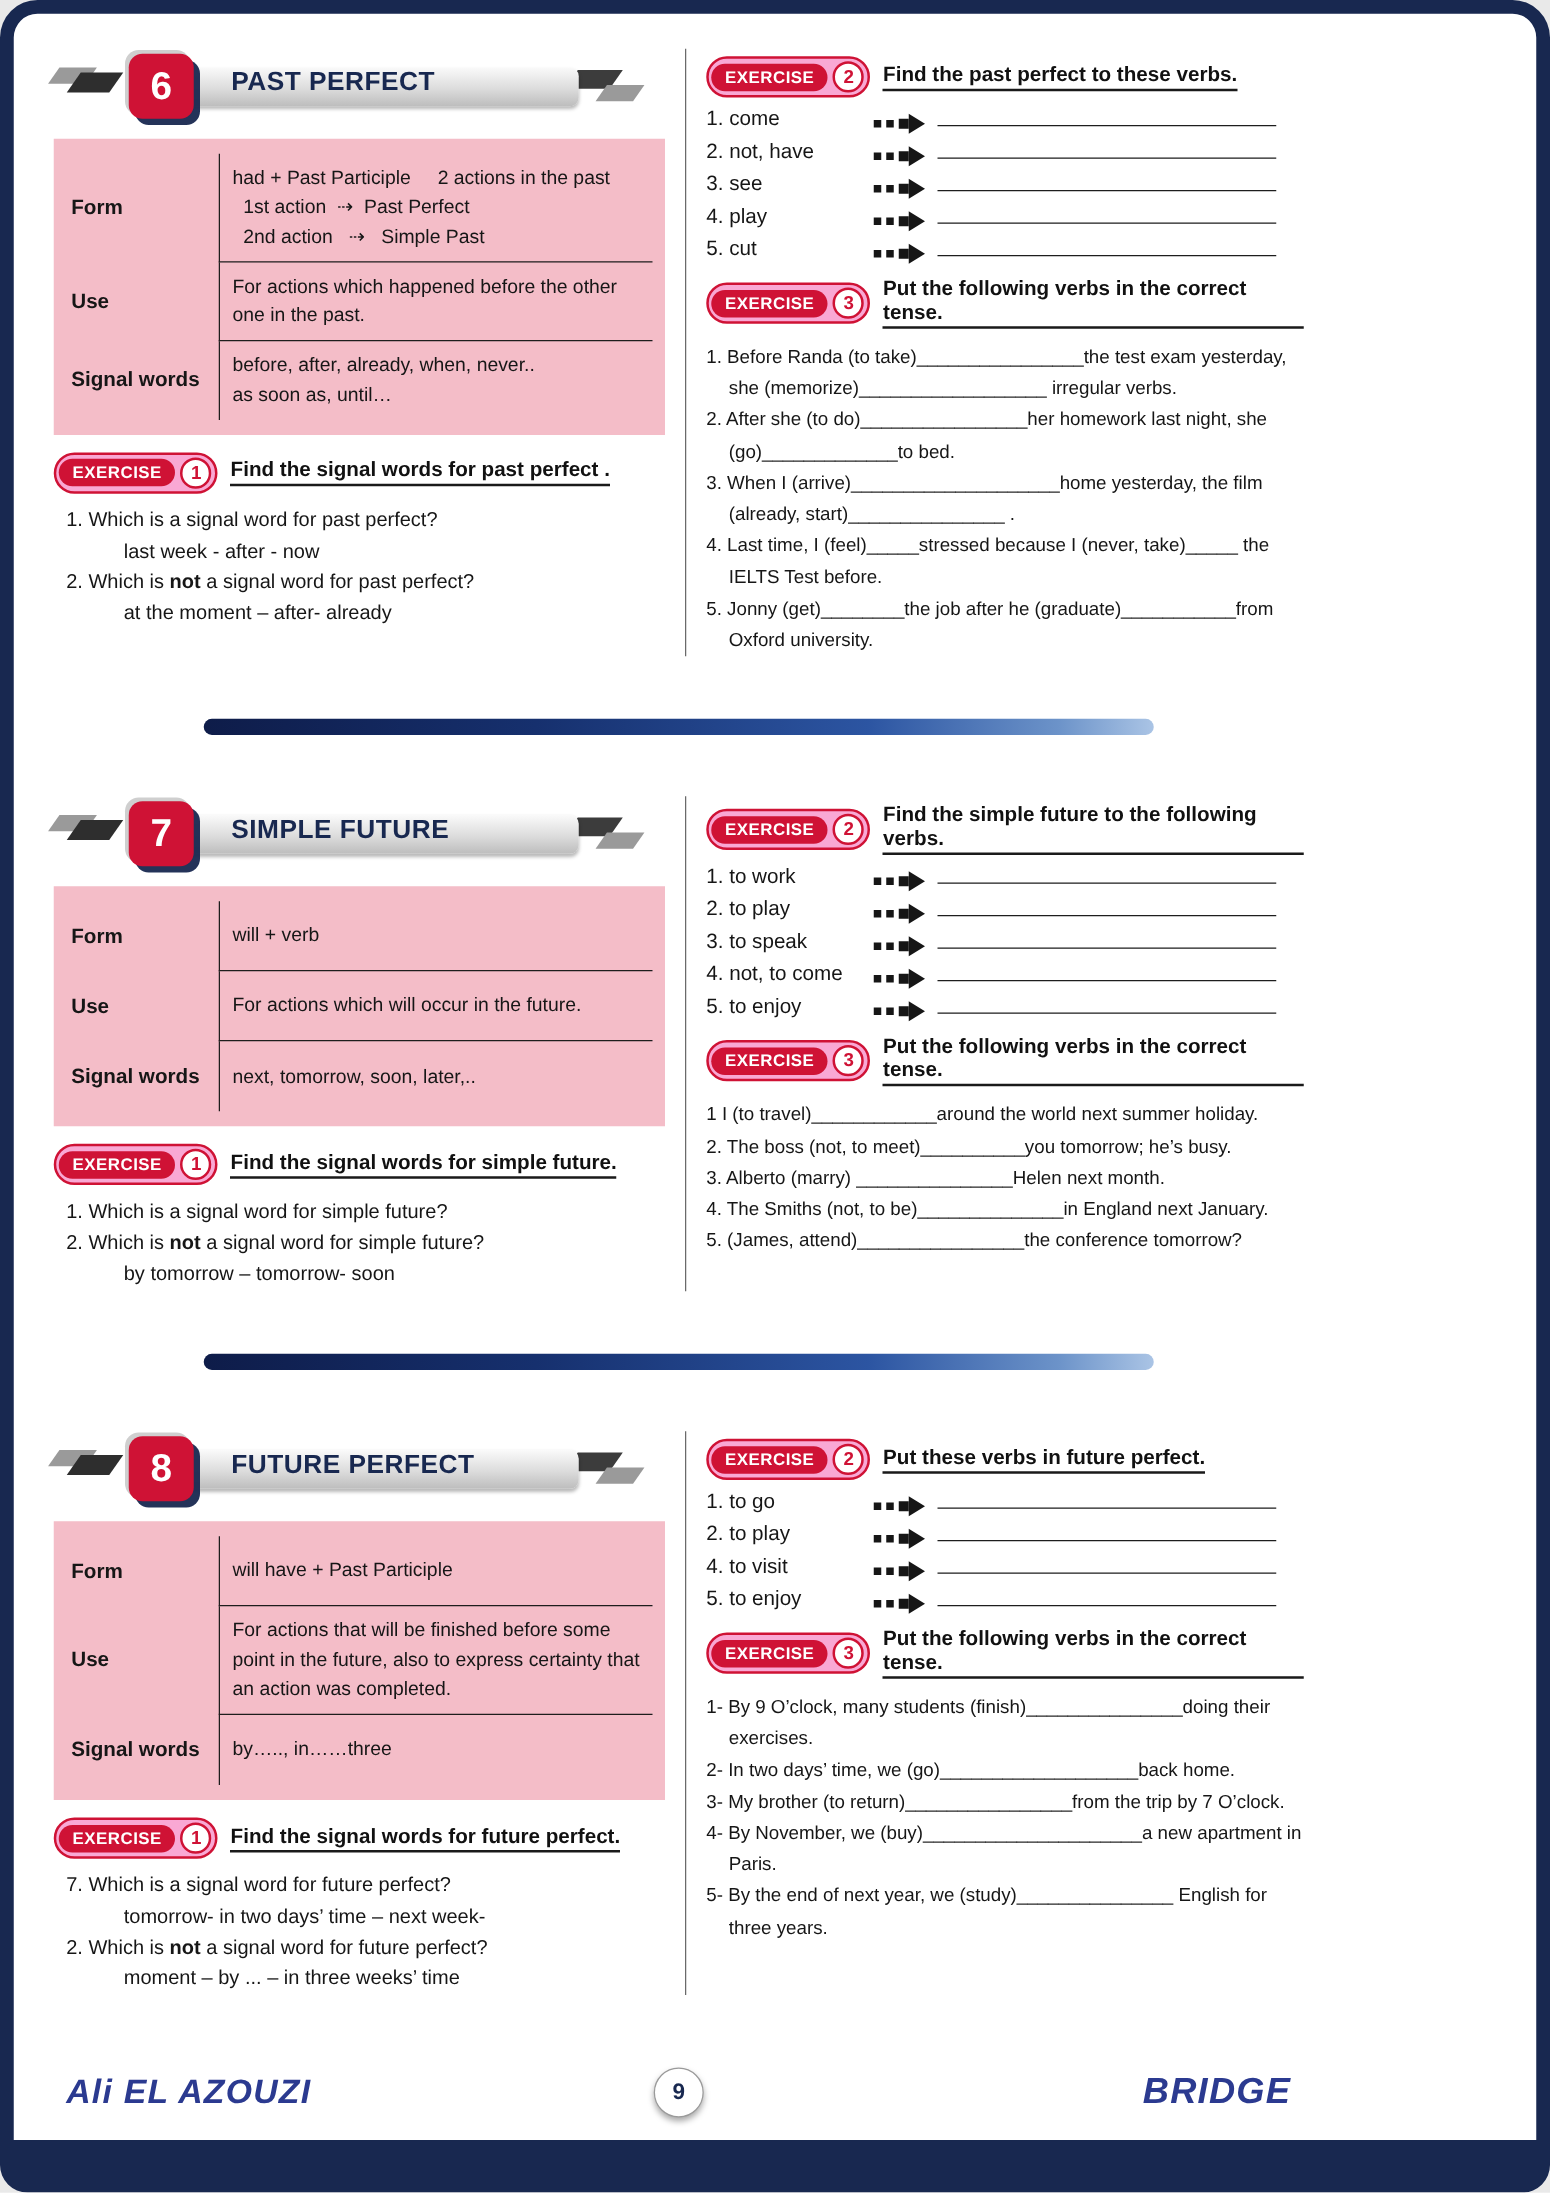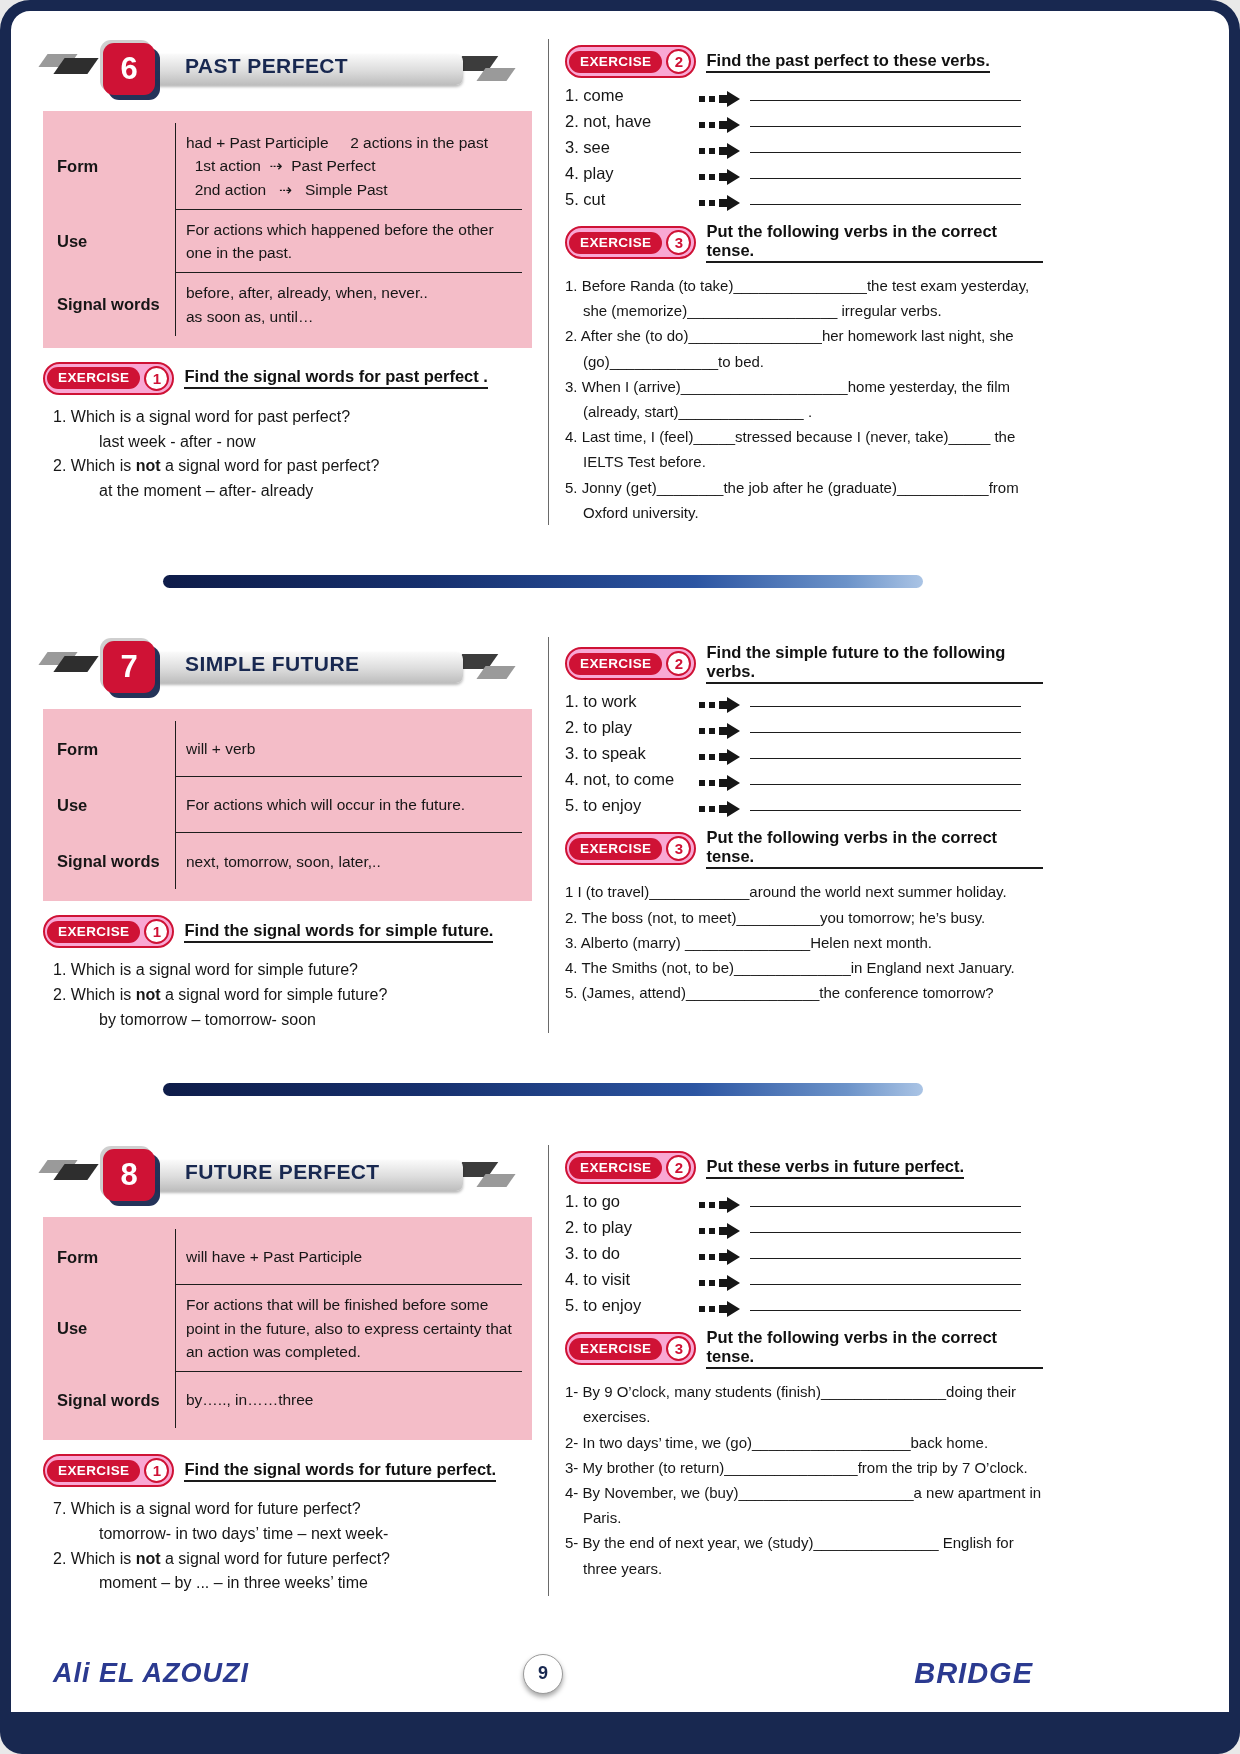--- a/index.html
+++ b/index.html
@@ -425,30 +425,20 @@
           <span class="verb-label">2. to play</span>
           <span class="dash-arrow">
               <i class="sq"></i>
               <i class="sq"></i>
               <i class="tail"></i>
               <i class="head"></i>
             </span>
           <span class="answer-line"></span>
         </div>
         <div class="verb-row">
-          <span class="verb-label">3. to do</span>
-          <span class="dash-arrow">
-              <i class="sq"></i>
-              <i class="sq"></i>
-              <i class="tail"></i>
-              <i class="head"></i>
-            </span>
-          <span class="answer-line"></span>
-        </div>
-        <div class="verb-row">
           <span class="verb-label">4. to visit</span>
           <span class="dash-arrow">
               <i class="sq"></i>
               <i class="sq"></i>
               <i class="tail"></i>
               <i class="head"></i>
             </span>
           <span class="answer-line"></span>
         </div>
         <div class="verb-row">

